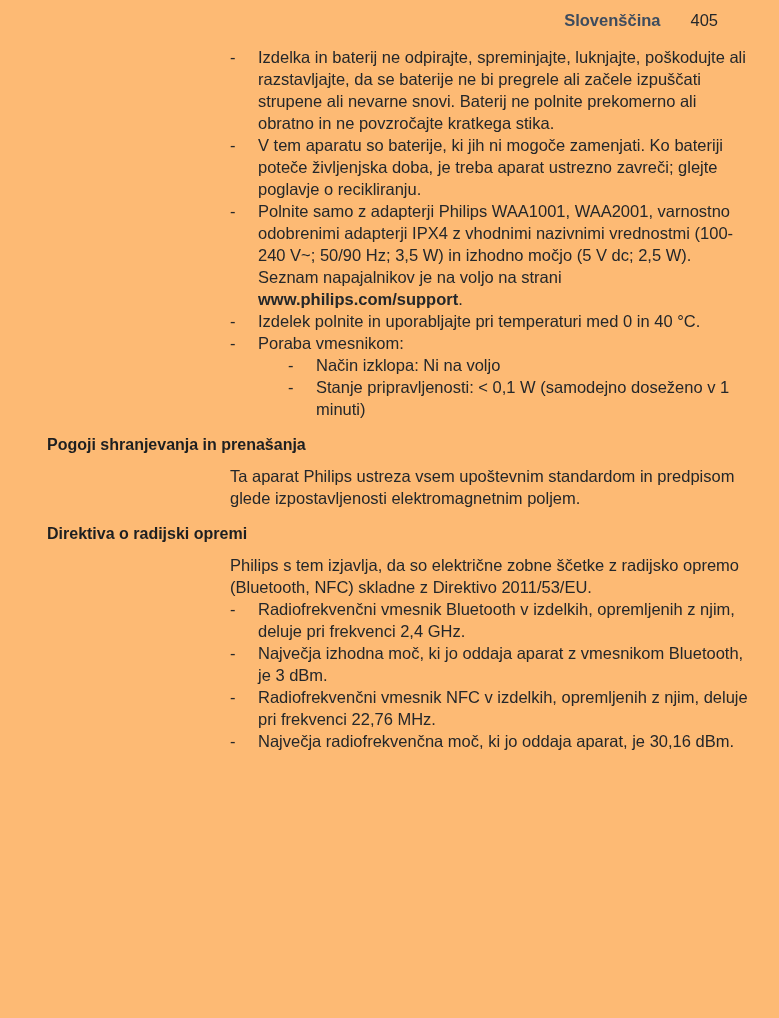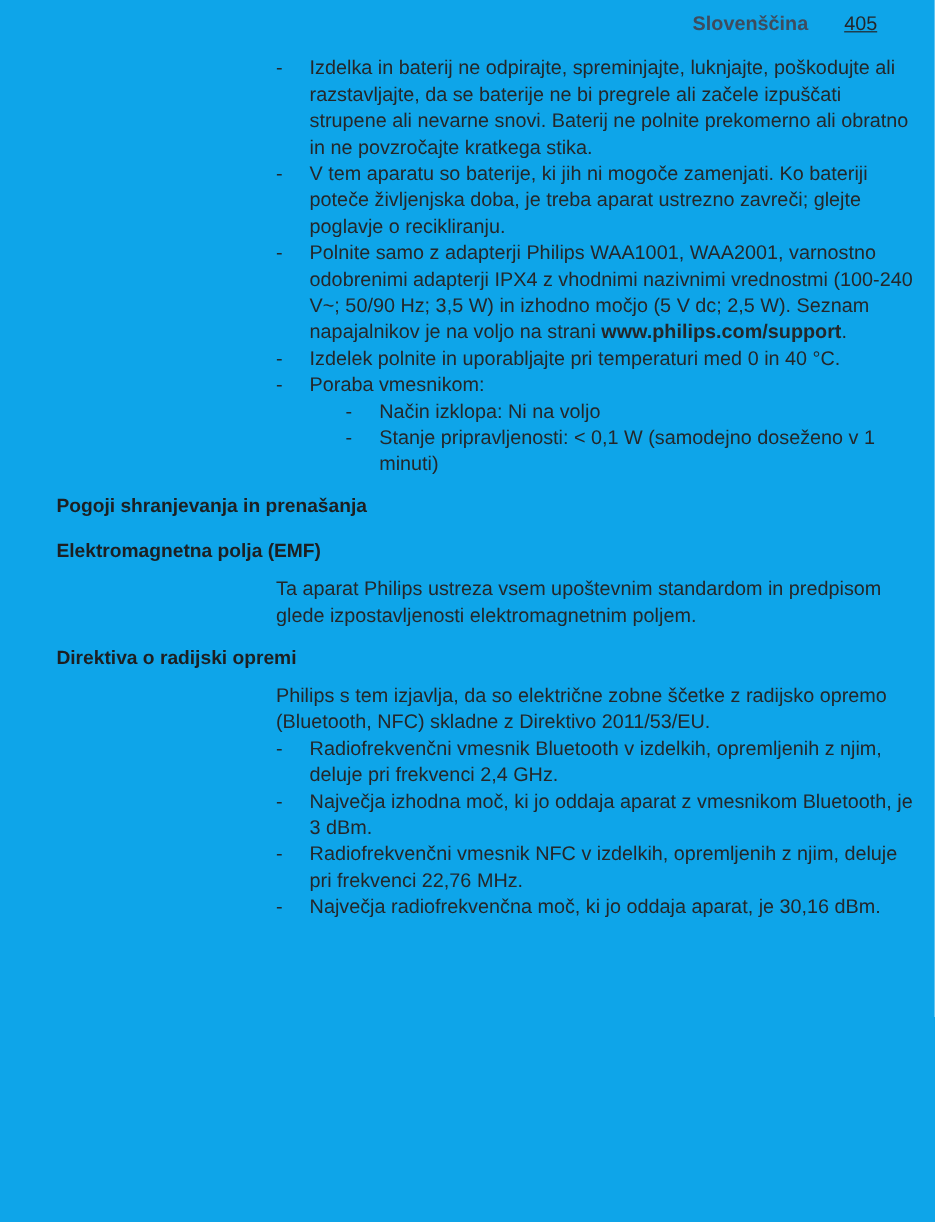--- a/index.html
+++ b/index.html
@@ -5,39 +5,39 @@
   * { box-sizing: border-box; margin: 0; padding: 0; }
   html, body { background: #ffffff; }
   body {
     width: 779px; height: 1018px;
     font-family: "Liberation Sans", "DejaVu Sans", sans-serif;
     color: #24272a;
   }
   .page {
     position: relative;
     width: 779px; height: 1018px;
-    background: #0ea5e9;
-    padding: 10px 18px 0 47px;
+    background: #fdba74;
+    padding: 10px 31px 0 47px;
     overflow: hidden;
   }
   .page-header {
     display: flex;
     justify-content: flex-end;
     align-items: baseline;
     gap: 30px;
     padding-right: 30px;
     font-size: 16.5px;
     line-height: 20px;
     margin-bottom: 16px;
   }
   .lang {
     font-weight: bold;
     color: #3e4c5e;
   }
-  .pagenum { color: #24272a; text-decoration: underline; }
+  .pagenum { color: #24272a; }
 
   .content { font-size: 16.5px; line-height: 22px; }
 
   .dash-list {
     list-style: none;
     margin-left: 183px;
   }
   .dash-item { display: flex; }
   .dash {
     flex: none;
@@ -112,21 +112,20 @@
           </ul>
         </span>
       </li>
     </ul>
 
     <section>
       <h2 class="heading">Pogoji shranjevanja in prenašanja</h2>
     </section>
 
     <section>
-      <h2 class="heading">Elektromagnetna polja (EMF)</h2>
       <p class="body-indent">Ta aparat Philips ustreza vsem upoštevnim standardom in predpisom glede izpostavljenosti elektromagnetnim poljem.</p>
     </section>
 
     <section>
       <h2 class="heading">Direktiva o radijski opremi</h2>
       <p class="body-indent">Philips s tem izjavlja, da so električne zobne ščetke z radijsko opremo (Bluetooth, NFC) skladne z Direktivo 2011/53/EU.</p>
       <ul class="dash-list">
         <li class="dash-item">
           <span class="dash">-</span>
           <span class="item-text">Radiofrekvenčni vmesnik Bluetooth v izdelkih, opremljenih z njim, deluje pri frekvenci 2,4 GHz.</span>

